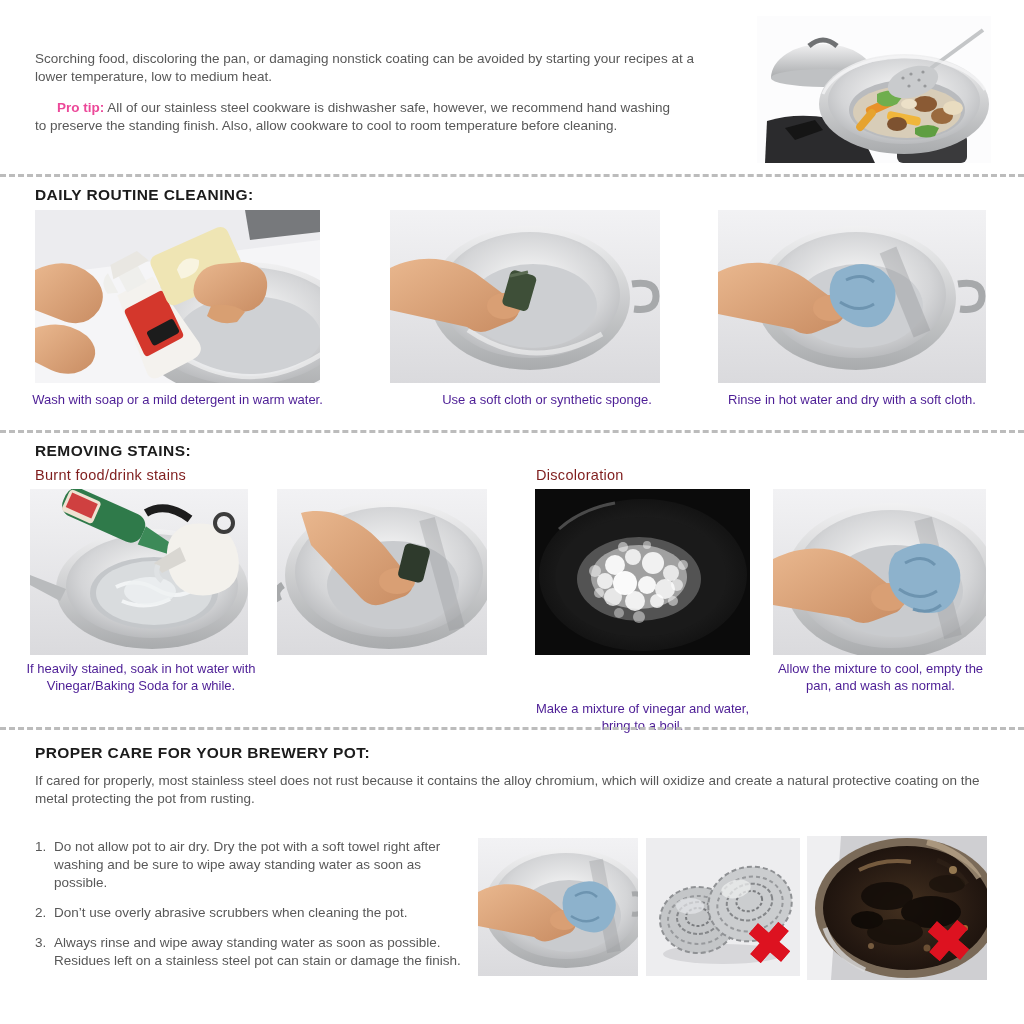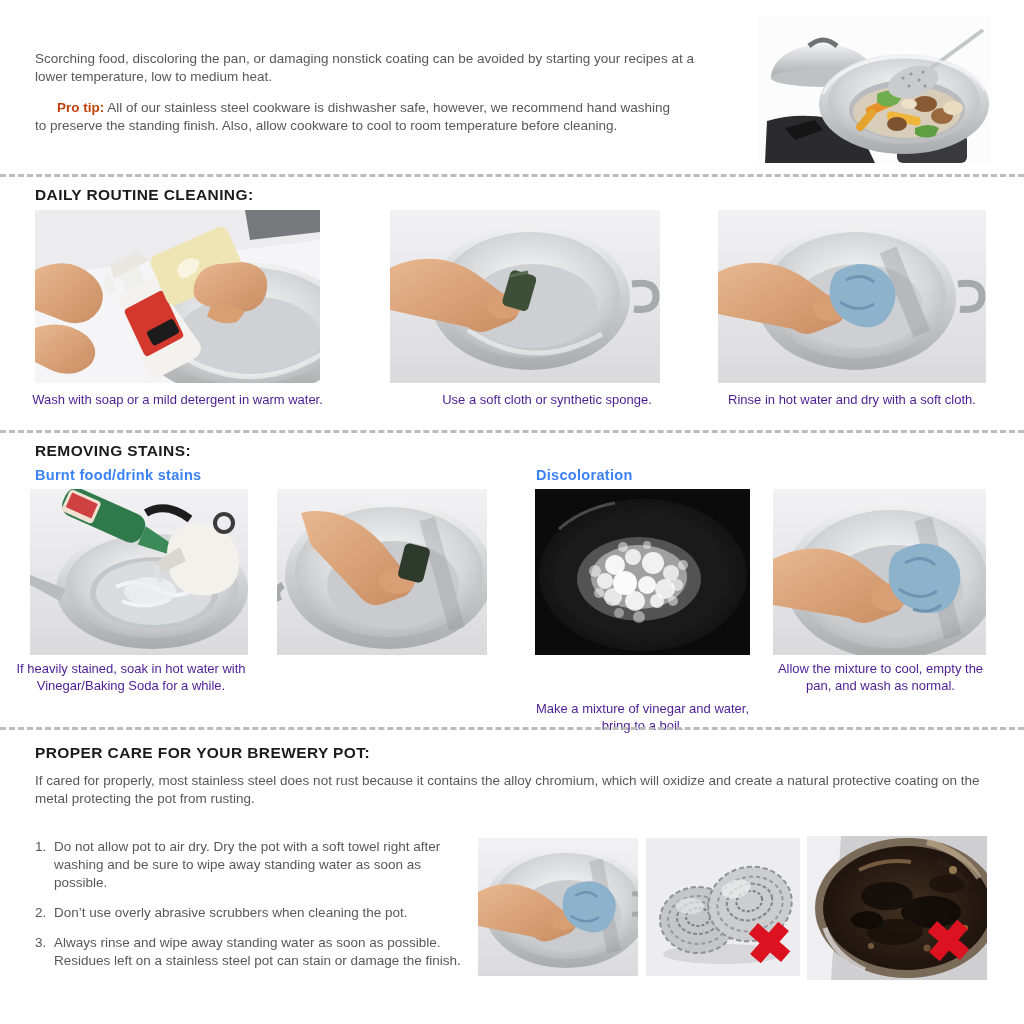--- a/index.html
+++ b/index.html
@@ -3,31 +3,31 @@
 <meta charset="utf-8">
 <style>
   * { margin:0; padding:0; box-sizing:border-box; }
   html,body { background:#fff; }
   #page {
     position:relative; width:1024px; height:1024px; background:#ffffff;
     font-family:"Liberation Sans", sans-serif; color:#585858; overflow:hidden;
   }
   .abs { position:absolute; }
   .h1 { font-size:15.5px; font-weight:700; color:#1b1b1b; letter-spacing:.4px; }
-  .sub { font-size:14.5px; font-weight:700; color:#3b82f6; letter-spacing:.3px; }
+  .sub { font-size:14.5px; font-weight:400; color:#7f1d1d; letter-spacing:.3px; }
   .para { font-size:13.5px; line-height:1.33; color:#585858; }
   .cap { font-size:13px; line-height:1.32; color:#4c1d95; text-align:center; }
   .divider { border-top:3px dashed #bcbcbc; height:0; left:0; width:1024px; }
   .photo { background:#e9e9ec; overflow:hidden; }
   .photo svg { display:block; width:100%; height:100%; }
   .list-item { display:flex; margin-bottom:12px; font-size:13.5px; line-height:1.33; color:#585858; }
   .list-num { width:19px; flex:none; }
   .xmark { position:absolute; color:#dd1220; font-size:56px; line-height:1; font-weight:700;
            text-shadow:0 0 0 #dd1220; transform:rotate(-4deg); }
-  b.tip { color:#c2410c;padding-left:22px; }
+  b.tip { color:#ec4899;padding-left:22px; }
 </style>
 </head>
 <body>
 
 <svg width="0" height="0" style="position:absolute" aria-hidden="true">
   <defs>
     <linearGradient id="gBg" x1="0" y1="0" x2="0" y2="1">
       <stop offset="0" stop-color="#f2f2f4"></stop>
         <stop offset="1" stop-color="#dadadd"></stop>
     </linearGradient>
@@ -276,21 +276,21 @@
       <path d="M150,30 l30,118" stroke="#8e9093" stroke-width="18" opacity=".3"></path>
 
       <path d="M0,70 C36,52 70,58 96,80 L126,104 q10,10 -2,19 l-24,9 q-13,5 -24,-3 L0,116 Z" fill="url(#gSkin)"></path>
       <ellipse cx="116" cy="108" rx="18" ry="14" fill="#d99f74"></ellipse>
 
       <path d="M122,64 q30,-18 52,-2 q20,16 10,42 q-10,26 -38,18 q-26,-8 -30,-30 q-2,-18 6,-28" fill="#8db2cc"></path>
       <path d="M132,74 q18,-10 30,2 M126,100 q20,14 38,2 M140,120 q16,6 28,-4" fill="none" stroke="#6d94b0" stroke-width="3"></path>
     </svg>
   </div>
 
-  <div class="abs cap" style="left:6px; top:660px; width:250px;">If heavily stained, soak in hot water with Vinegar/Baking Soda for a while.</div>
+  <div class="abs cap" style="left:16px; top:660px; width:250px;">If heavily stained, soak in hot water with Vinegar/Baking Soda for a while.</div>
   <div class="abs cap" style="left:520px; top:660px; width:245px;margin-top:40px;">Make a mixture of vinegar and water, bring to a boil.</div>
   <div class="abs cap" style="left:768px; top:660px; width:225px;">Allow the mixture to cool, empty the pan, and wash as normal.</div>
 
   <div class="abs divider" style="top:727px;"></div>
 
   <div class="abs h1" style="left:35px; top:744px;">PROPER CARE FOR YOUR BREWERY POT:</div>
 
   <div class="abs para" style="left:35px; top:772px; width:958px;">If cared for properly, most stainless steel does not rust because it contains the alloy chromium, which will oxidize and create a natural protective coating on the metal protecting the pot from rusting.</div>
 
   <div class="abs" style="left:35px; top:838px; width:432px;">

